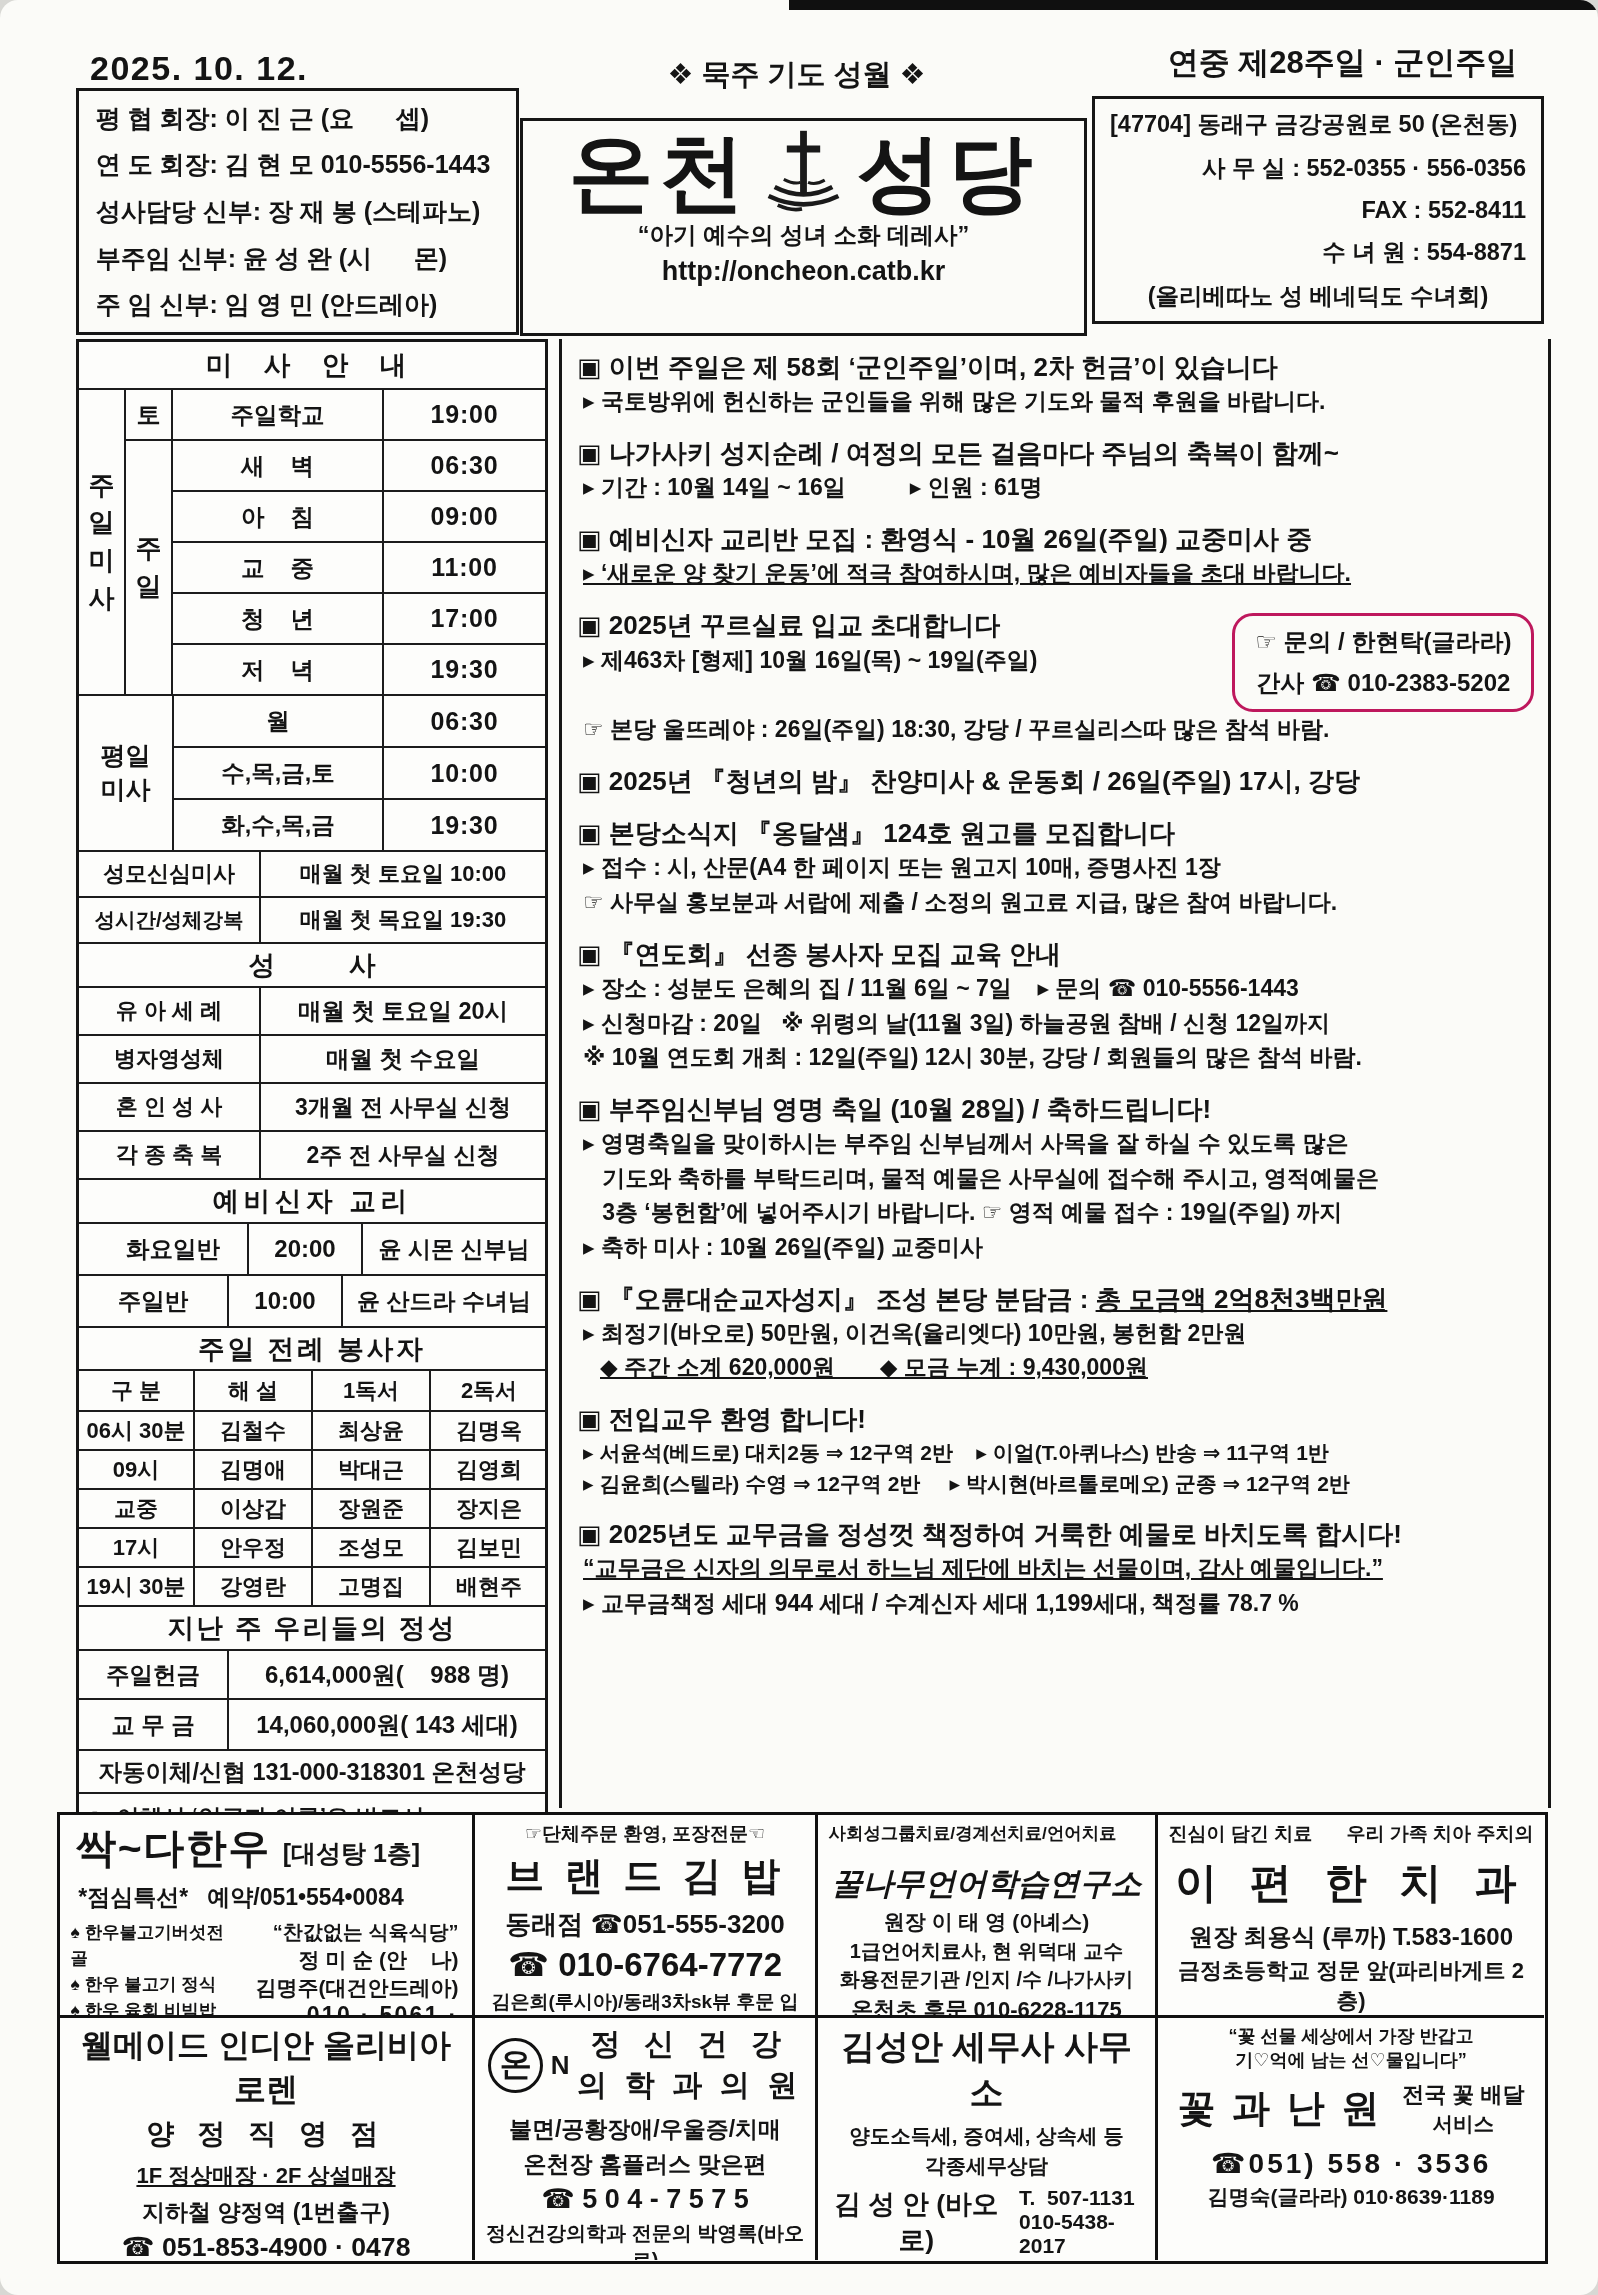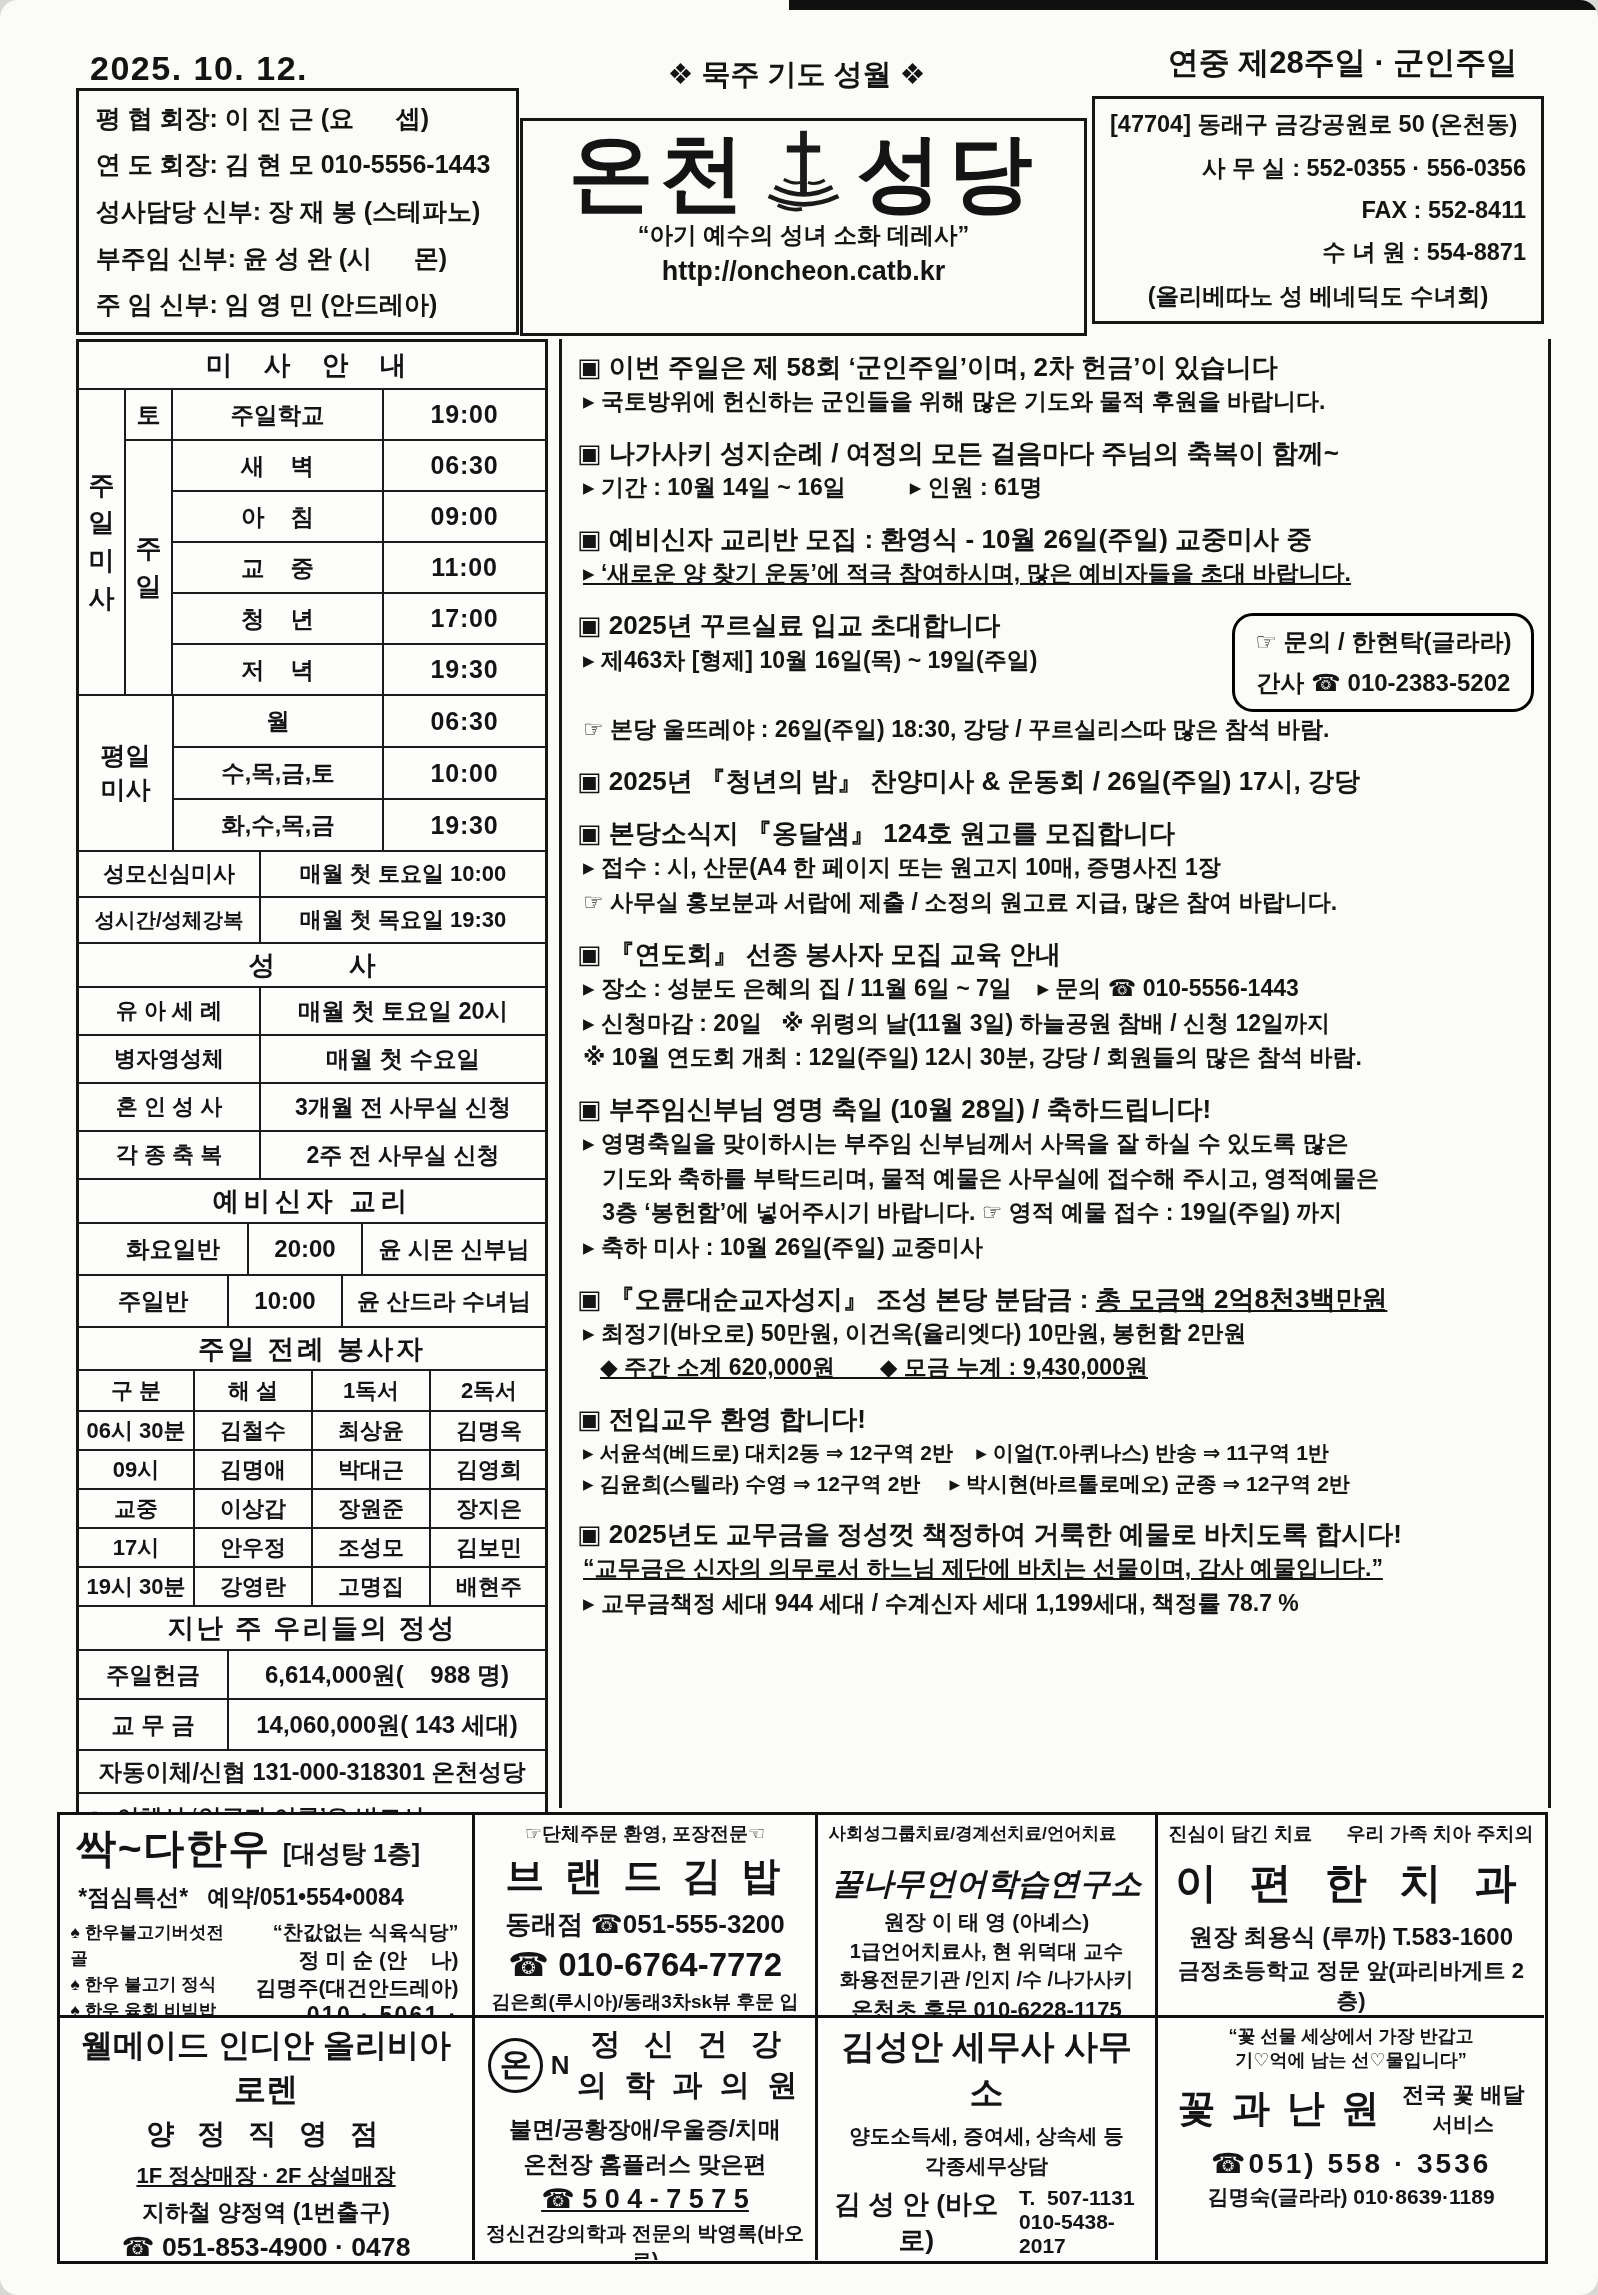--- a/index.html
+++ b/index.html
@@ -48,21 +48,21 @@
   .notes{padding:7.6px 10.6px 9px 10.6px;font-size:23px;line-height:1.35;}
 
   
   .rightcol{position:absolute;left:559px;top:339px;width:992px;height:1469px;box-sizing:border-box;
             border-left:3px solid #161616;border-right:3px solid #161616;
             padding:10.6px 9px 0 15px;}
   .ann{margin-bottom:17.4px;}
   .ann-t{font-size:26px;font-weight:800;line-height:1.32;}
   .ann-l{font-size:23px;font-weight:600;line-height:1.5;padding-left:6px;white-space:pre-wrap;}
   .curs{display:flex;justify-content:space-between;align-items:flex-start;}
-  .curs-box{border:3px solid #000000;border-radius:21px;padding:6px 20px;font-size:24px;font-weight:700;
+  .curs-box{border:3px solid #be185d;border-radius:21px;padding:6px 20px;font-size:24px;font-weight:700;
             line-height:1.7;margin:4.6px 4.6px 0 0;white-space:nowrap;text-align:center;}
 
   
   .ads{position:absolute;left:57px;top:1812px;width:1491px;height:452px;border:3.8px solid #111;box-sizing:border-box;
        display:grid;grid-template-columns:412px 343px 340px 389px;grid-template-rows:200px 245px;background:#fdfdfb;}
   .ad{box-sizing:border-box;padding:6px 10.6px;overflow:hidden;text-align:center;}
   .ad.bl{border-left:3px solid #111;}
   .ad.bt2{border-top:3px solid #111;}
   .ad-big{font-weight:800;}
   .hanwoo-head{display:flex;align-items:baseline;justify-content:flex-start;gap:12px;padding-left:4.6px;}
@@ -412,21 +412,21 @@
       <div class="clinic-head">
         <span class="onlogo">온</span>
         <span style="font-size:26px;">N</span>
         <span>
           <div class="ad-big" style="font-size:30px;letter-spacing:7.6px;">정 신 건 강</div>
           <div class="ad-big" style="font-size:30px;letter-spacing:4.6px;">의 학 과 의 원</div>
         </span>
       </div>
       <div style="font-size:23px;margin-top:7.6px;">불면/공황장애/우울증/치매</div>
       <div style="font-size:23px;margin-top:4.6px;">온천장 홈플러스 맞은편</div>
-      <div style="font-size:27px;margin-top:3px;text-decoration:underline;">☎  5 0 4 - 7 5 7 5</div>
+      <div style="font-size:27px;margin-top:3px;">☎  5 0 4 - 7 5 7 5</div>
       <div style="font-size:20px;margin-top:4.6px;">정신건강의학과 전문의 박영록(바오로)</div>
     </div>
 
     <div class="ad bl bt2">
       <div class="ad-big" style="font-size:34px;">김성안 세무사 사무소</div>
       <div style="font-size:20.5px;margin-top:6px;">양도소득세, 증여세, 상속세 등</div>
       <div style="font-size:20.5px;margin-top:1.5px;">각종세무상담</div>
       <div style="display:flex;justify-content:center;gap:15px;align-items:center;margin-top:6px;">
         <span style="font-size:26.6px;">김 성 안 (바오로)</span>
         <span>

